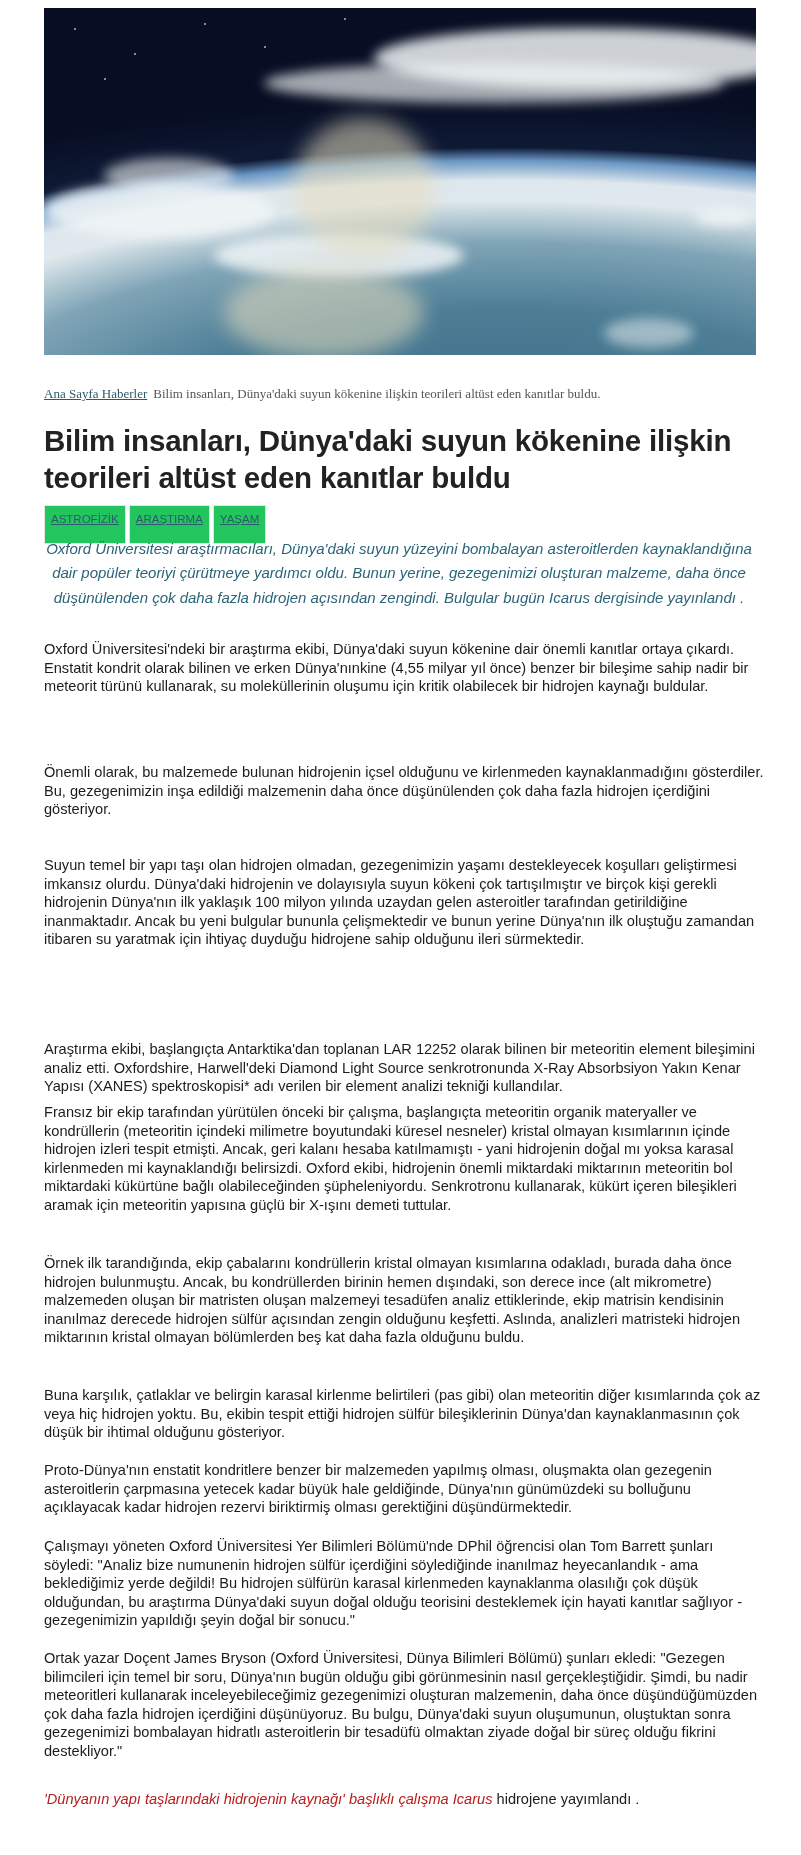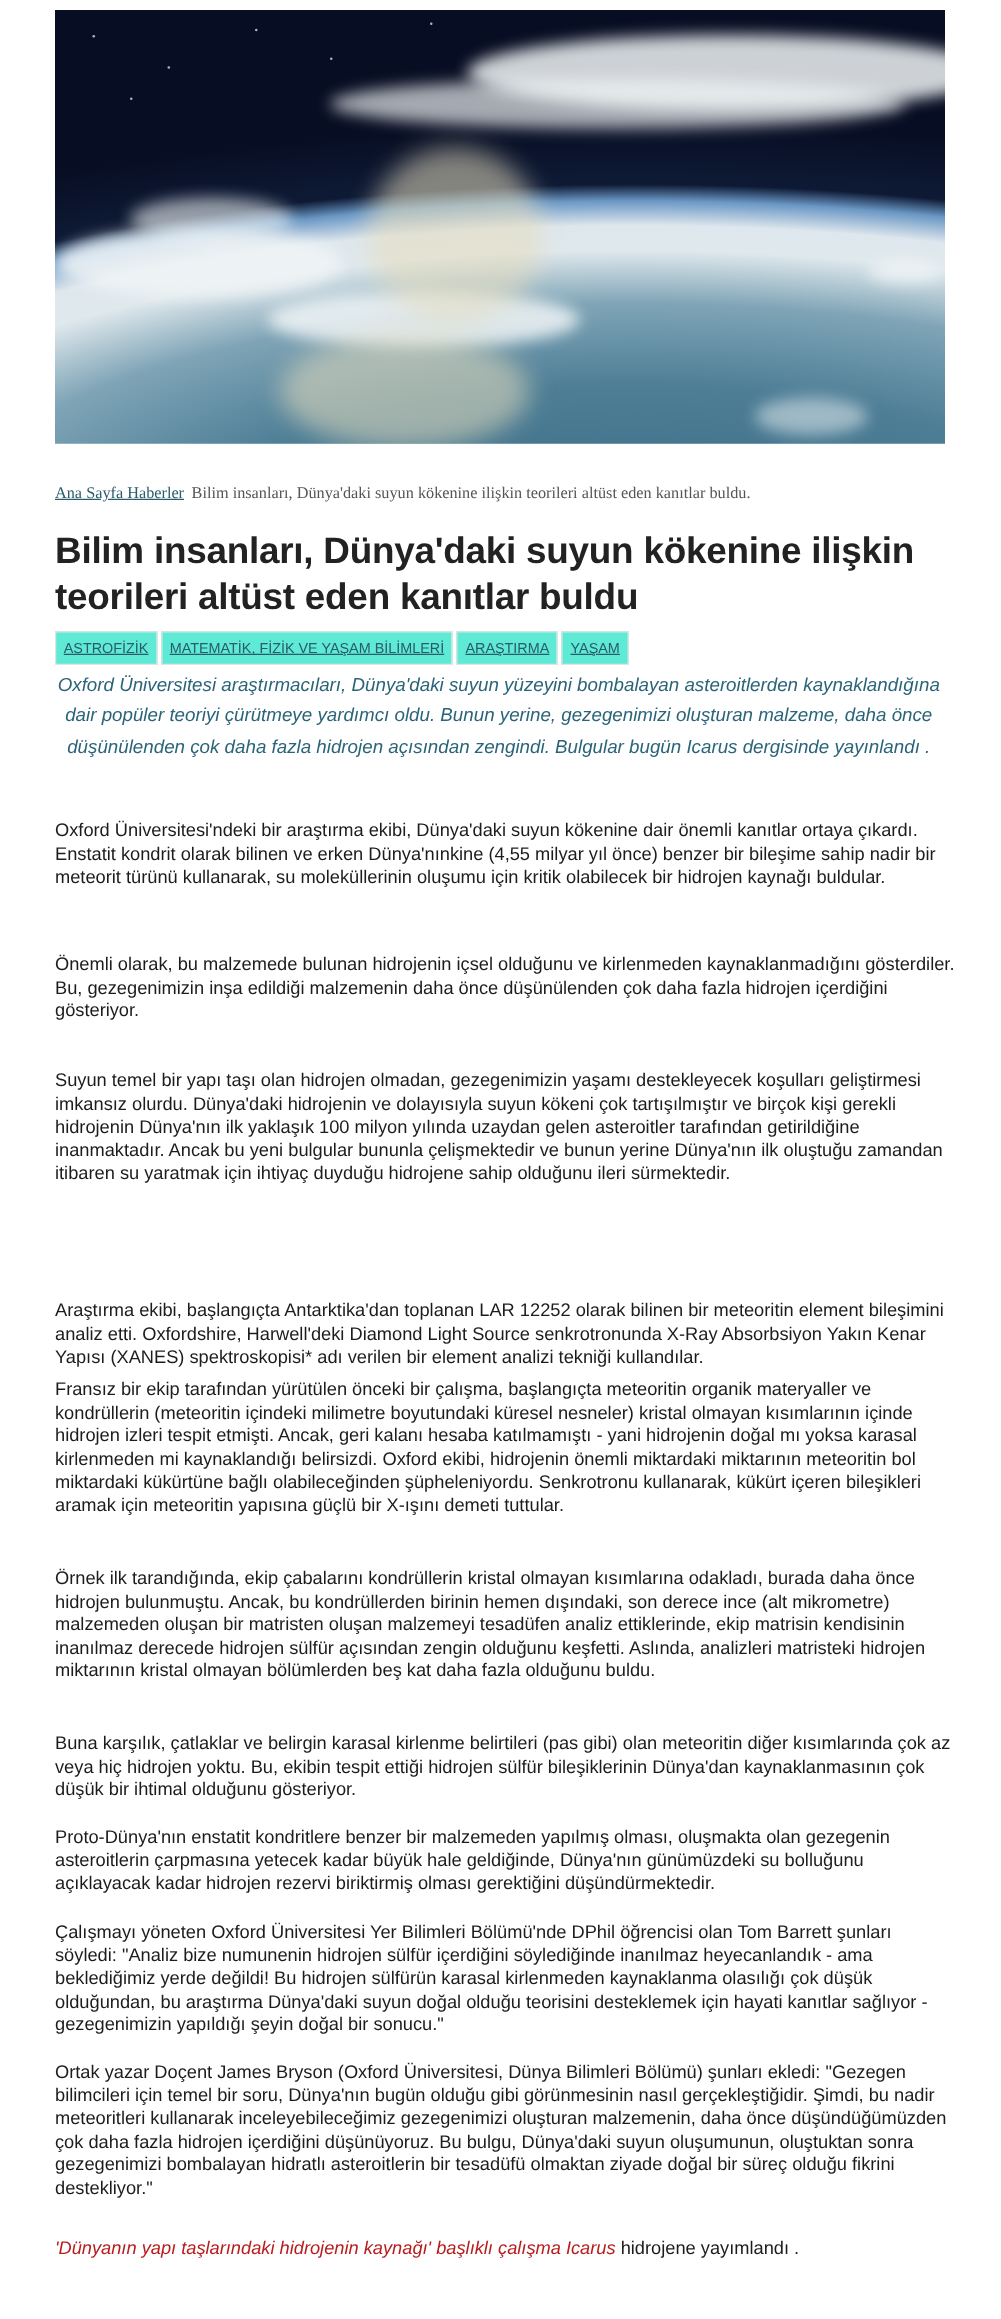--- a/index.html
+++ b/index.html
@@ -8,21 +8,21 @@
     background:
       radial-gradient(ellipse 140% 95% at 65% 120%, #3c6b85 0%, #4d7e96 35%, #7fa4b6 55%, rgba(220,230,235,0.9) 68%, rgba(200,215,225,0.6) 74%, rgba(90,140,190,0.9) 80%, #0e1a35 84%, #070d22 100%);
   }
   .hero .cloud { position: absolute; border-radius: 50%; background: rgba(240,244,246,0.85); filter: blur(6px); }
   .hero .glint { position: absolute; border-radius: 50%; background: rgba(230,220,190,0.55); filter: blur(10px); }
   .hero .star { position: absolute; width: 2px; height: 2px; background: #fff; border-radius: 50%; opacity: .7; }
   .breadcrumb { position: absolute; left: 44px; top: 386px; font-family: "Liberation Serif", serif; font-size: 13px; color: #555; white-space: nowrap; }
   .breadcrumb a { color: #2b5c6b; text-decoration: underline; margin-right: 6px; }
   .title { position: absolute; left: 44px; top: 422px; width: 720px; margin: 0; font-size: 29.5px; line-height: 37px; font-weight: bold; color: #222; letter-spacing: -0.2px; }
   .tags { position: absolute; left: 44px; top: 505px; display: flex; gap: 3px; }
-  .tag { border: 1px solid #e3e3e3; padding: 7px 6px 6px 6px; font-size: 11.5px; color: #2b5c6b; text-decoration: underline; background: #5eead4; white-space: nowrap; }
+  .tag { border: 1px solid #e3e3e3; padding: 7px 6px 18px 6px; font-size: 11.5px; color: #2b5c6b; text-decoration: underline; background: #22c55e; white-space: nowrap; }
   .intro { position: absolute; left: 44px; top: 537px; width: 710px; margin: 0; font-style: italic; font-size: 15px; line-height: 24.3px; color: #2a6478; text-align: center; }
   .body { position: absolute; left: 44px; width: 720px; font-size: 14.6px; line-height: 18.6px; color: #1c1c1c; margin: 0; }
   .footer-line { position: absolute; left: 44px; top: 1791px; font-size: 14.6px; color: #1c1c1c; white-space: nowrap; }
   .footer-line .em { font-style: italic; color: #b91c1c; }
 </style>
 </head>
 <body>
 
 <div class="hero" aria-label="hero">
   <span class="star" style="left:30px;top:20px"></span>
@@ -43,28 +43,27 @@
 </div>
 
 <div class="breadcrumb">
   <a href="#">Ana Sayfa Haberler</a><span>Bilim insanları, Dünya'daki suyun kökenine ilişkin teorileri altüst eden kanıtlar buldu.</span>
 </div>
 
 <h1 class="title">Bilim insanları, Dünya'daki suyun kökenine ilişkin teorileri altüst eden kanıtlar buldu</h1>
 
 <div class="tags">
   <a href="#" class="tag">ASTROFİZİK</a>
-  <a href="#" class="tag">MATEMATİK, FİZİK VE YAŞAM BİLİMLERİ</a>
   <a href="#" class="tag">ARAŞTIRMA</a>
   <a href="#" class="tag">YAŞAM</a>
 </div>
 
 <p class="intro">Oxford Üniversitesi araştırmacıları, Dünya'daki suyun yüzeyini bombalayan asteroitlerden kaynaklandığına dair popüler teoriyi çürütmeye yardımcı oldu. Bunun yerine, gezegenimizi oluşturan malzeme, daha önce düşünülenden çok daha fazla hidrojen açısından zengindi. Bulgular bugün Icarus dergisinde yayınlandı .</p>
 
-<p class="body" style="top:656px">Oxford Üniversitesi'ndeki bir araştırma ekibi, Dünya'daki suyun kökenine dair önemli kanıtlar ortaya çıkardı. Enstatit kondrit olarak bilinen ve erken Dünya'nınkine (4,55 milyar yıl önce) benzer bir bileşime sahip nadir bir meteorit türünü kullanarak, su moleküllerinin oluşumu için kritik olabilecek bir hidrojen kaynağı buldular.</p>
+<p class="body" style="top:640px">Oxford Üniversitesi'ndeki bir araştırma ekibi, Dünya'daki suyun kökenine dair önemli kanıtlar ortaya çıkardı. Enstatit kondrit olarak bilinen ve erken Dünya'nınkine (4,55 milyar yıl önce) benzer bir bileşime sahip nadir bir meteorit türünü kullanarak, su moleküllerinin oluşumu için kritik olabilecek bir hidrojen kaynağı buldular.</p>
 <p class="body" style="top:763px">Önemli olarak, bu malzemede bulunan hidrojenin içsel olduğunu ve kirlenmeden kaynaklanmadığını gösterdiler. Bu, gezegenimizin inşa edildiği malzemenin daha önce düşünülenden çok daha fazla hidrojen içerdiğini gösteriyor.</p>
 <p class="body" style="top:856px">Suyun temel bir yapı taşı olan hidrojen olmadan, gezegenimizin yaşamı destekleyecek koşulları geliştirmesi imkansız olurdu. Dünya'daki hidrojenin ve dolayısıyla suyun kökeni çok tartışılmıştır ve birçok kişi gerekli hidrojenin Dünya'nın ilk yaklaşık 100 milyon yılında uzaydan gelen asteroitler tarafından getirildiğine inanmaktadır. Ancak bu yeni bulgular bununla çelişmektedir ve bunun yerine Dünya'nın ilk oluştuğu zamandan itibaren su yaratmak için ihtiyaç duyduğu hidrojene sahip olduğunu ileri sürmektedir.</p>
 <p class="body" style="top:1040px">Araştırma ekibi, başlangıçta Antarktika'dan toplanan LAR 12252 olarak bilinen bir meteoritin element bileşimini analiz etti. Oxfordshire, Harwell'deki Diamond Light Source senkrotronunda X-Ray Absorbsiyon Yakın Kenar Yapısı (XANES) spektroskopisi* adı verilen bir element analizi tekniği kullandılar.</p>
 <p class="body" style="top:1103px">Fransız bir ekip tarafından yürütülen önceki bir çalışma, başlangıçta meteoritin organik materyaller ve kondrüllerin (meteoritin içindeki milimetre boyutundaki küresel nesneler) kristal olmayan kısımlarının içinde hidrojen izleri tespit etmişti. Ancak, geri kalanı hesaba katılmamıştı - yani hidrojenin doğal mı yoksa karasal kirlenmeden mi kaynaklandığı belirsizdi.  Oxford ekibi, hidrojenin önemli miktardaki miktarının meteoritin bol miktardaki kükürtüne bağlı olabileceğinden şüpheleniyordu. Senkrotronu kullanarak, kükürt içeren bileşikleri aramak için meteoritin yapısına güçlü bir X-ışını demeti tuttular.</p>
 <p class="body" style="top:1254px">Örnek ilk tarandığında, ekip çabalarını kondrüllerin kristal olmayan kısımlarına odakladı, burada daha önce hidrojen bulunmuştu. Ancak, bu kondrüllerden birinin hemen dışındaki, son derece ince (alt mikrometre) malzemeden oluşan bir matristen oluşan malzemeyi tesadüfen analiz ettiklerinde, ekip matrisin kendisinin inanılmaz derecede hidrojen sülfür açısından zengin olduğunu keşfetti. Aslında, analizleri matristeki hidrojen miktarının kristal olmayan bölümlerden beş kat daha fazla olduğunu buldu.</p>
 <p class="body" style="top:1386px">Buna karşılık, çatlaklar ve belirgin karasal kirlenme belirtileri (pas gibi) olan meteoritin diğer kısımlarında çok az veya hiç hidrojen yoktu. Bu, ekibin tespit ettiği hidrojen sülfür bileşiklerinin Dünya'dan kaynaklanmasının çok düşük bir ihtimal olduğunu gösteriyor.</p>
 <p class="body" style="top:1461px">Proto-Dünya'nın enstatit kondritlere benzer bir malzemeden yapılmış olması, oluşmakta olan gezegenin asteroitlerin çarpmasına yetecek kadar büyük hale geldiğinde, Dünya'nın günümüzdeki su bolluğunu açıklayacak kadar hidrojen rezervi biriktirmiş olması gerektiğini düşündürmektedir.</p>
 <p class="body" style="top:1537px">Çalışmayı yöneten Oxford Üniversitesi Yer Bilimleri Bölümü'nde DPhil öğrencisi olan Tom Barrett şunları söyledi: "Analiz bize numunenin hidrojen sülfür içerdiğini söylediğinde inanılmaz heyecanlandık - ama beklediğimiz yerde değildi! Bu hidrojen sülfürün karasal kirlenmeden kaynaklanma olasılığı çok düşük olduğundan, bu araştırma Dünya'daki suyun doğal olduğu teorisini desteklemek için hayati kanıtlar sağlıyor - gezegenimizin yapıldığı şeyin doğal bir sonucu."</p>
 <p class="body" style="top:1649px">Ortak yazar Doçent James Bryson (Oxford Üniversitesi, Dünya Bilimleri Bölümü) şunları ekledi: "Gezegen bilimcileri için temel bir soru, Dünya'nın bugün olduğu gibi görünmesinin nasıl gerçekleştiğidir. Şimdi, bu nadir meteoritleri kullanarak inceleyebileceğimiz gezegenimizi oluşturan malzemenin, daha önce düşündüğümüzden çok daha fazla hidrojen içerdiğini düşünüyoruz. Bu bulgu, Dünya'daki suyun oluşumunun, oluştuktan sonra gezegenimizi bombalayan hidratlı asteroitlerin bir tesadüfü olmaktan ziyade doğal bir süreç olduğu fikrini destekliyor."</p>
 

